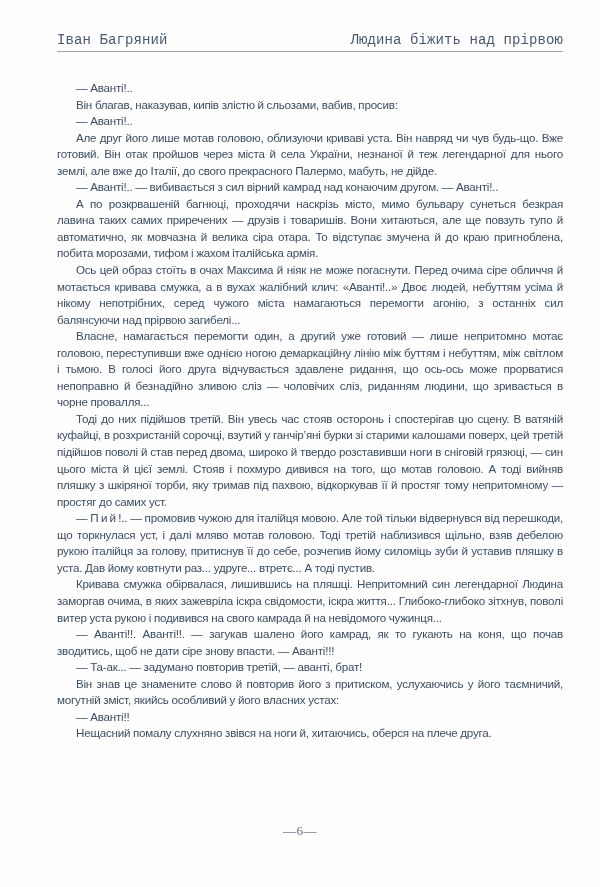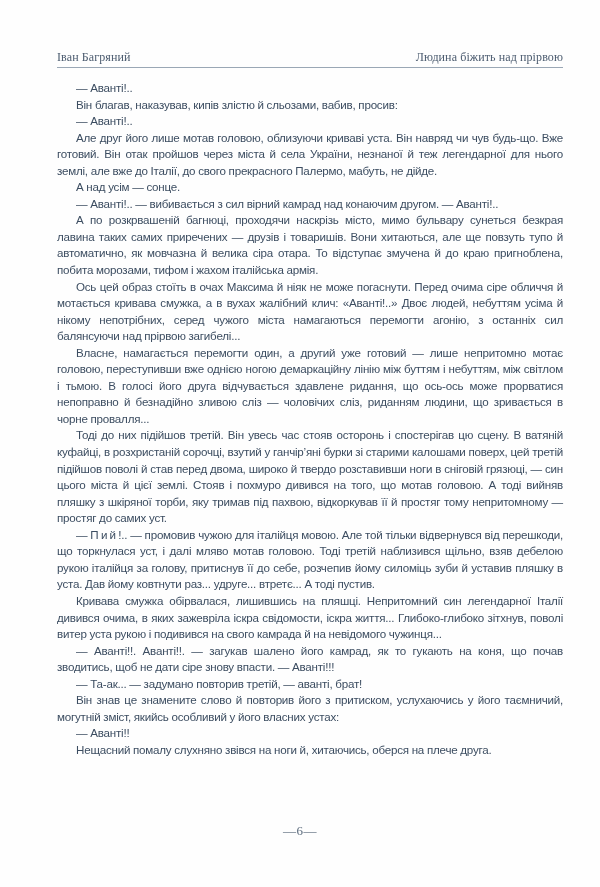--- a/index.html
+++ b/index.html
@@ -25,27 +25,26 @@
     left: 57px;
     right: 37px;
     top: 33px;
     display: flex;
     justify-content: space-between;
     align-items: baseline;
     border-bottom: 1px solid #9aa7b5;
     padding-bottom: 3px;
   }
   .running-head .rh-text {
-    font-family: Liberation Serif, serif;
-    font-size: 12px;
+    font-family: Liberation Mono, monospace;
+    font-size: 14px;
     line-height: 1.1;
     color: #4a5a6e;
     letter-spacing: 0.1px;
     white-space: nowrap;
-    margin-top: 18px;
   }
   .running-head .rh-left  { text-align: left; }
   .running-head .rh-right { text-align: right; }
 
   
   .text-column {
     position: absolute;
     left: 57px;
     top: 80px;
     width: 506px;
@@ -95,28 +94,27 @@
   <div class="running-head">
     <div class="rh-text rh-left">Іван Багряний</div>
     <div class="rh-text rh-right">Людина біжить над прірвою</div>
   </div>
 
   <div class="text-column">
       <p class="para nostretch">— Аванті!..</p>
       <p class="para nostretch">Він благав, наказував, кипів злістю й сльозами, вабив, просив:</p>
       <p class="para nostretch">— Аванті!..</p>
       <p class="para nostretch">Але друг його лише мотав головою, облизуючи криваві уста. Він навряд чи чув будь-що. Вже готовий. Він отак пройшов через міста й села України, незнаної й теж легендарної для нього землі, але вже до Італії, до свого прекрасного Палермо, мабуть, не дійде.</p>
-      <p class="para nostretch">А над усім — сонце.</p>
       <p class="para nostretch">— Аванті!.. — вибивається з сил вірний камрад над конаючим другом. — Аванті!..</p>
       <p class="para nostretch">А по розкрвашеній багнюці, проходячи наскрізь місто, мимо бульвару сунеться безкрая лавина таких самих приречених — друзів і товаришів. Вони хитаються, але ще повзуть тупо й автоматично, як мовчазна й велика сіра отара. То відступає змучена й до краю пригноблена, побита морозами, тифом і жахом італійська армія.</p>
       <p class="para nostretch">Ось цей образ стоїть в очах Максима й ніяк не може погаснути. Перед очима сіре обличчя й мотається кривава смужка, а в вухах жалібний клич: «Аванті!..» Двоє людей, небуттям усіма й нікому непотрібних, серед чужого міста намагаються перемогти агонію, з останніх сил балянсуючи над прірвою загибелі...</p>
       <p class="para nostretch">Власне, намагається перемогти один, а другий уже готовий — лише непритомно мотає головою, переступивши вже однією ногою демаркаційну лінію між буттям і небуттям, між світлом і тьмою. В голосі його друга відчувається здавлене ридання, що ось-ось може прорватися непоправно й безнадійно зливою сліз — чоловічих сліз, риданням людини, що зривається в чорне провалля...</p>
       <p class="para nostretch">Тоді до них підійшов третій. Він увесь час стояв осторонь і спостерігав цю сцену. В ватяній куфайці, в розхристаній сорочці, взутий у ганчір’яні бурки зі старими калошами поверх, цей третій підійшов поволі й став перед двома, широко й твердо розставивши ноги в сніговій грязюці, — син цього міста й цієї землі. Стояв і похмуро дивився на того, що мотав головою. А тоді вийняв пляшку з шкіряної торби, яку тримав під пахвою, відкоркував її й простяг тому непритомному — простяг до самих уст.</p>
       <p class="para nostretch">— <span class="spaced">Пий</span>!.. — промовив чужою для італійця мовою. Але той тільки відвернувся від перешкоди, що торкнулася уст, і далі мляво мотав головою. Тоді третій наблизився щільно, взяв дебелою рукою італійця за голову, притиснув її до себе, розчепив йому силоміць зуби й уставив пляшку в уста. Дав йому ковтнути раз... удруге... втретє... А тоді пустив.</p>
-      <p class="para nostretch">Кривава смужка обірвалася, лишившись на пляшці. Непритомний син легендарної Італії дивився очима, в яких зажевріла іскра свідомости, іскра життя... Глибоко-глибоко зітхнув, поволі витер уста рукою і подивився на свого камрада й на невідомого чужинця...</p>
+      <p class="para nostretch">Кривава смужка обірвалася, лишившись на пляшці. Непритомний син легендарної Людина заморгав очима, в яких зажевріла іскра свідомости, іскра життя... Глибоко-глибоко зітхнув, поволі витер уста рукою і подивився на свого камрада й на невідомого чужинця...</p>
       <p class="para nostretch">— Аванті!!. Аванті!!. — загукав шалено його камрад, як то гукають на коня, що почав зводитись, щоб не дати сіре знову впасти. — Аванті!!!</p>
       <p class="para nostretch">— Та-ак... — задумано повторив третій, — аванті, брат!</p>
       <p class="para nostretch">Він знав це знамените слово й повторив його з притиском, услухаючись у його таємничий, могутній зміст, якийсь особливий у його власних устах:</p>
       <p class="para nostretch">— Аванті!!</p>
       <p class="para nostretch">Нещасний помалу слухняно звівся на ноги й, хитаючись, оберся на плече друга.</p>
     </div>
 
   <div class="folio">—6—</div>
 
 </div>

